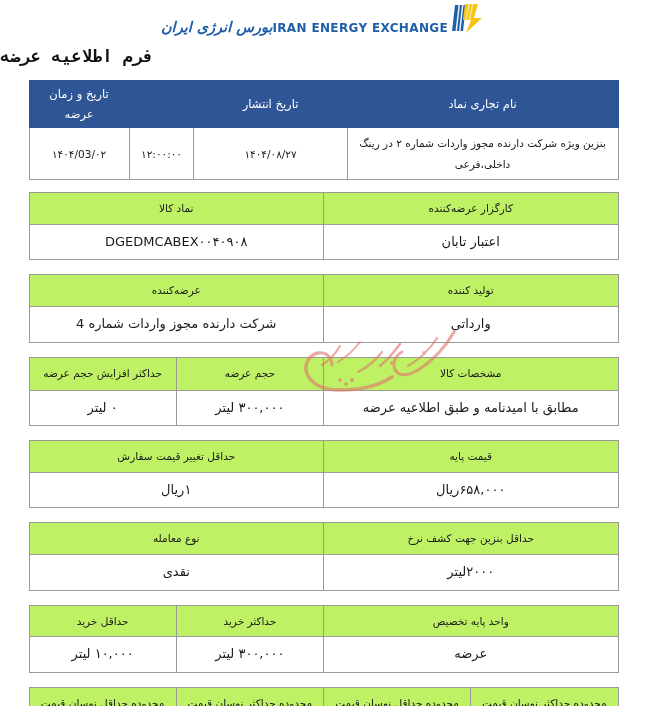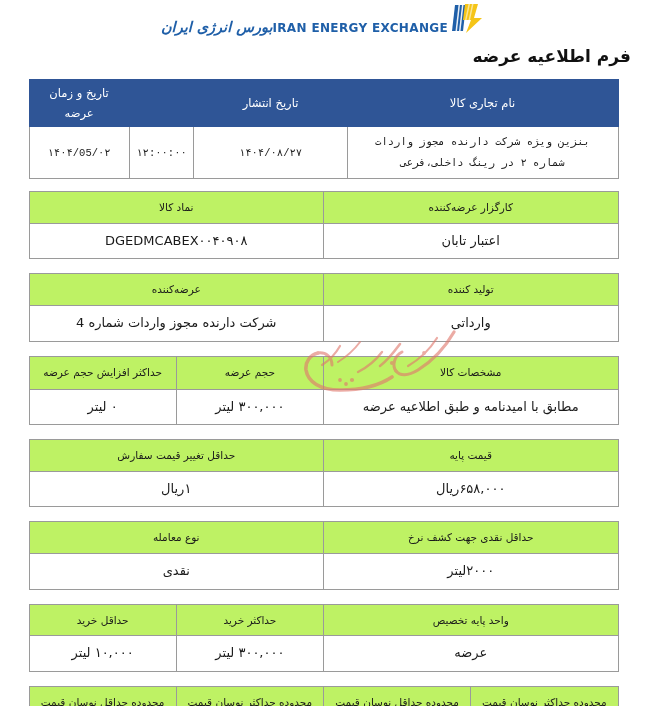--- a/index.html
+++ b/index.html
@@ -51,26 +51,27 @@
     color: #1F5FA8;
     font-weight: bold;
     letter-spacing: 0.35px;
     white-space: nowrap;
     margin-top: 17px;
   }
   .logo-mark { flex: 0 0 auto; }
 
   
   .doc-title {
-    text-align: right;
+    text-align: left;
     font-size: 17px;
     font-weight: bold;
     color: #111111;
     padding: 6px 16px 13px 0;
     letter-spacing: 0.2px;
+    font-family: Liberation Mono, monospace;
   }
 
   
   .tbl {
     width: 590px;
     margin: 0 auto 14px auto;
     border-collapse: collapse;
     table-layout: fixed;
     position: relative;
     z-index: 2;
@@ -100,21 +101,20 @@
     color: #ffffff;
     border: 1px solid #2F5596;
     font-size: 11.5px;
     height: 26px;
     padding: 3px 4px;
   }
   .tbl-primary tbody td {
     height: 52px;
     font-size: 10.5px;
     vertical-align: middle;
-    font-family: Liberation Mono, monospace;
   }
   .tbl-primary tbody td.cell-name {
     padding: 4px 10px;
     line-height: 2.0;
   }
 
   .tbl-spec thead th { height: 33px; }
 
   .num { font-family: "DejaVu Sans", sans-serif; }
 
@@ -175,32 +175,32 @@
       <circle cx="50" cy="62" r="1.9"></circle>
       <circle cx="44" cy="58" r="1.9"></circle>
       <circle cx="128" cy="31" r="1.9"></circle>
     </g>
   </svg>
 </div>
 
 <table class="tbl tbl-primary">
   <thead>
     <tr>
-      <th style="width:46%">نام تجاری کالا</th>
+      <th style="width:46%">نام تجاری نماد</th>
       <th style="width:26%">تاریخ انتشار</th>
       <th style="width:11%"></th>
       <th style="width:17%">تاریخ و زمان عرضه</th>
     </tr>
   </thead>
   <tbody>
     <tr>
       <td class="cell-name">بنزین ویژه شرکت دارنده مجوز واردات شماره ۲ در رینگ داخلی،فرعی</td>
       <td class="num">۱۴۰۴/۰۸/۲۷</td>
       <td class="num">۱۲:۰۰:۰۰</td>
-      <td class="num">۱۴۰۴/05/۰۲</td>
+      <td class="num">۱۴۰۴/03/۰۲</td>
     </tr>
   </tbody>
 </table>
 
 <table class="tbl">
   <thead>
     <tr>
       <th style="width:50%">کارگزار عرضه‌کننده</th>
       <th style="width:50%">نماد کالا</th>
     </tr>
@@ -256,21 +256,21 @@
     <tr>
       <td class="num">۶۵۸,۰۰۰ریال</td>
       <td class="num">۱ریال</td>
     </tr>
   </tbody>
 </table>
 
 <table class="tbl">
   <thead>
     <tr>
-      <th style="width:50%">حداقل نقدی جهت کشف نرخ</th>
+      <th style="width:50%">حداقل بنزین جهت کشف نرخ</th>
       <th style="width:50%">نوع معامله</th>
     </tr>
   </thead>
   <tbody>
     <tr>
       <td class="num">۲۰۰۰لیتر</td>
       <td>نقدی</td>
     </tr>
   </tbody>
 </table>

